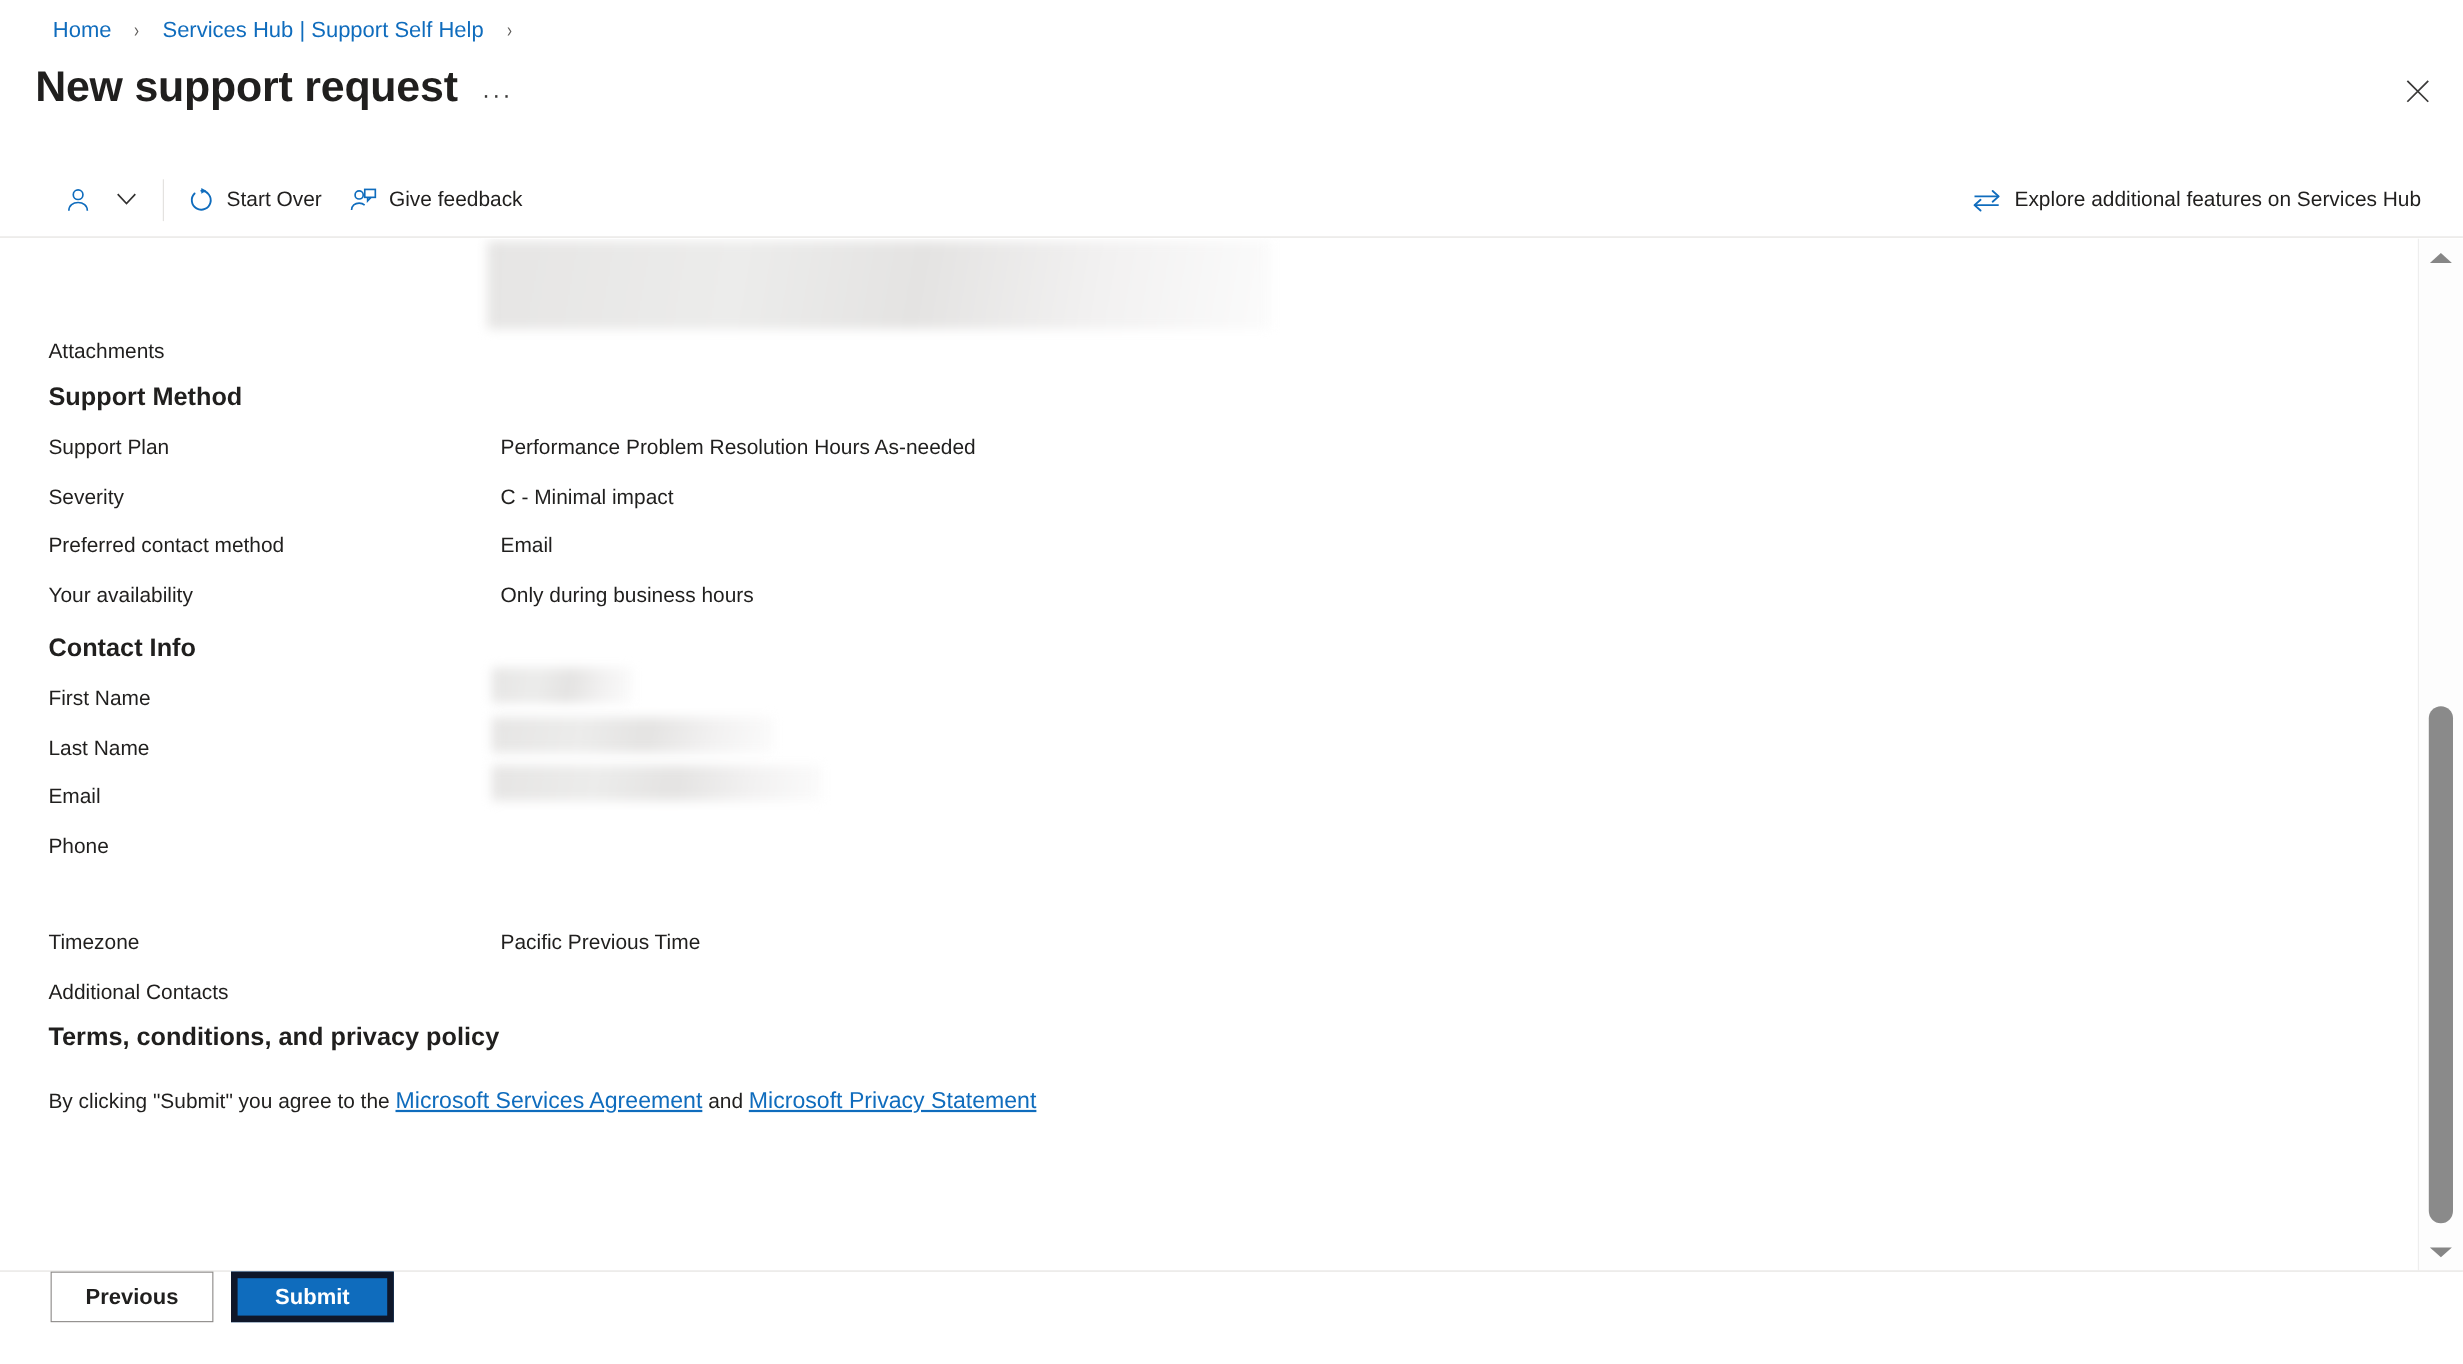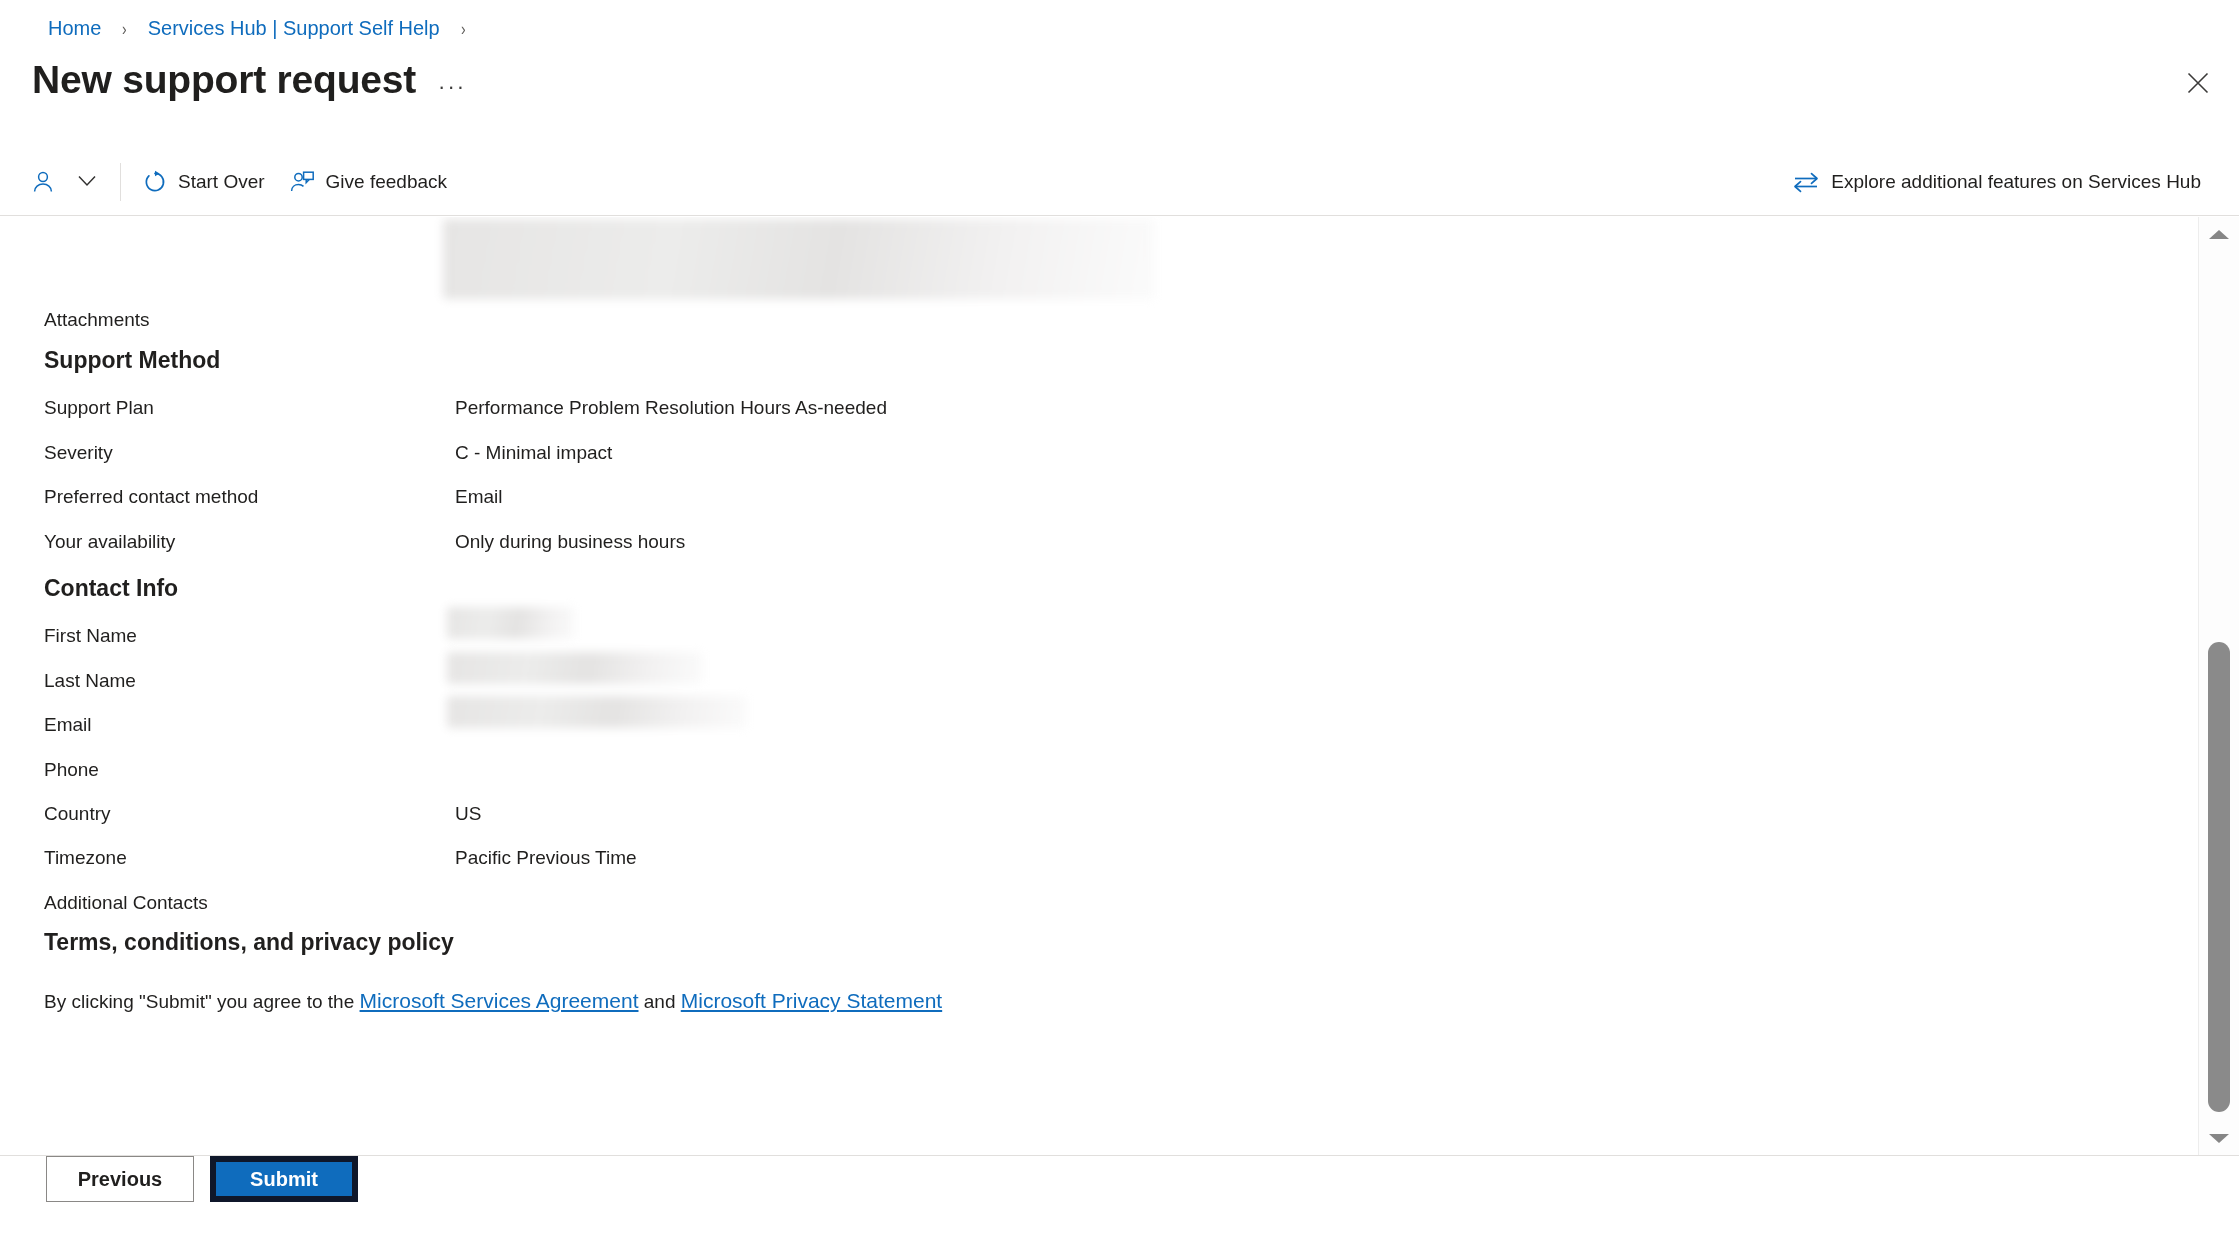--- a/index.html
+++ b/index.html
@@ -97,20 +97,21 @@
     height: 68px;
     display: flex;
     align-items: center;
     border-bottom: 1px solid #e1dfdd;
   }
   .cmd-left {
     display: flex;
     align-items: center;
     height: 100%;
     padding-left: 18px;
+    margin-left: 28px;
   }
   .cmd-right {
     margin-left: auto;
     display: flex;
     align-items: center;
     height: 100%;
     padding-right: 26px;
   }
   .cmd-item {
     display: flex;
@@ -406,24 +407,20 @@
       <span class="redact row-value-redact" style="width:256px;top:-14px"></span>
     </div>
     <div class="row" style="top:493px">
       <span class="row-label">Email</span>
       <span class="redact row-value-redact" style="width:300px;top:-14px"></span>
     </div>
     <div class="row" style="top:538px">
       <span class="row-label">Phone</span>
       <span class="row-value"></span>
     </div>
-    <div class="row" style="top:582px">
-      <span class="row-label">Country</span>
-      <span class="row-value">US</span>
-    </div>
     <div class="row" style="top:626px">
       <span class="row-label">Timezone</span>
       <span class="row-value">Pacific Previous Time</span>
     </div>
     <div class="row" style="top:671px">
       <span class="row-label">Additional Contacts</span>
       <span class="row-value"></span>
     </div>
 
     <div class="section-head" style="top:712px">Terms, conditions, and privacy policy</div>

